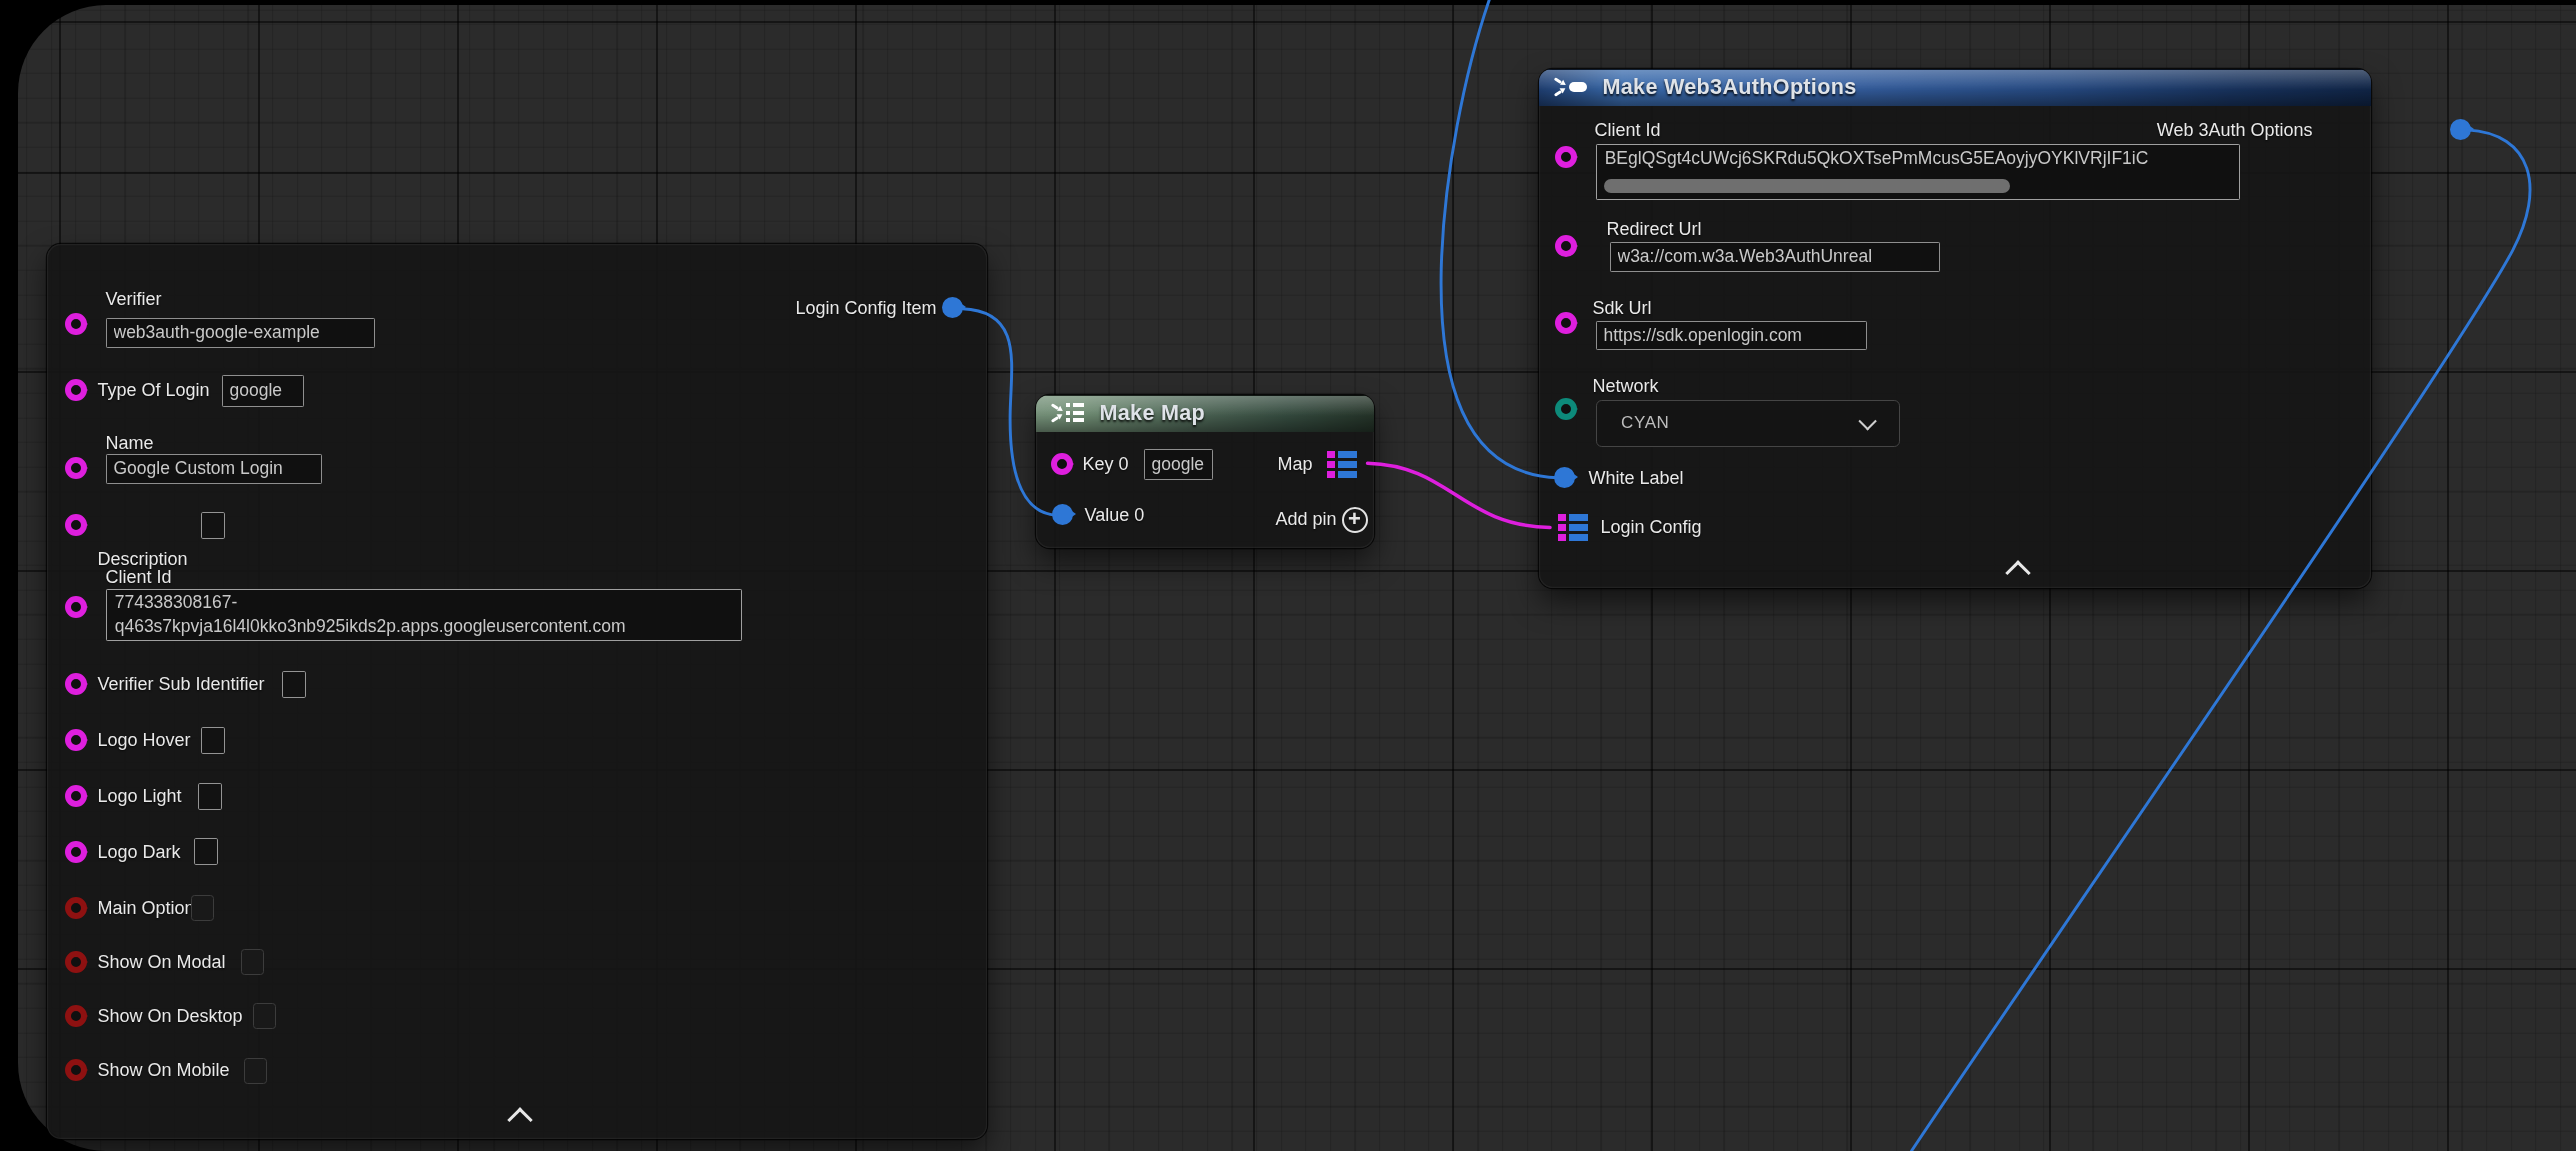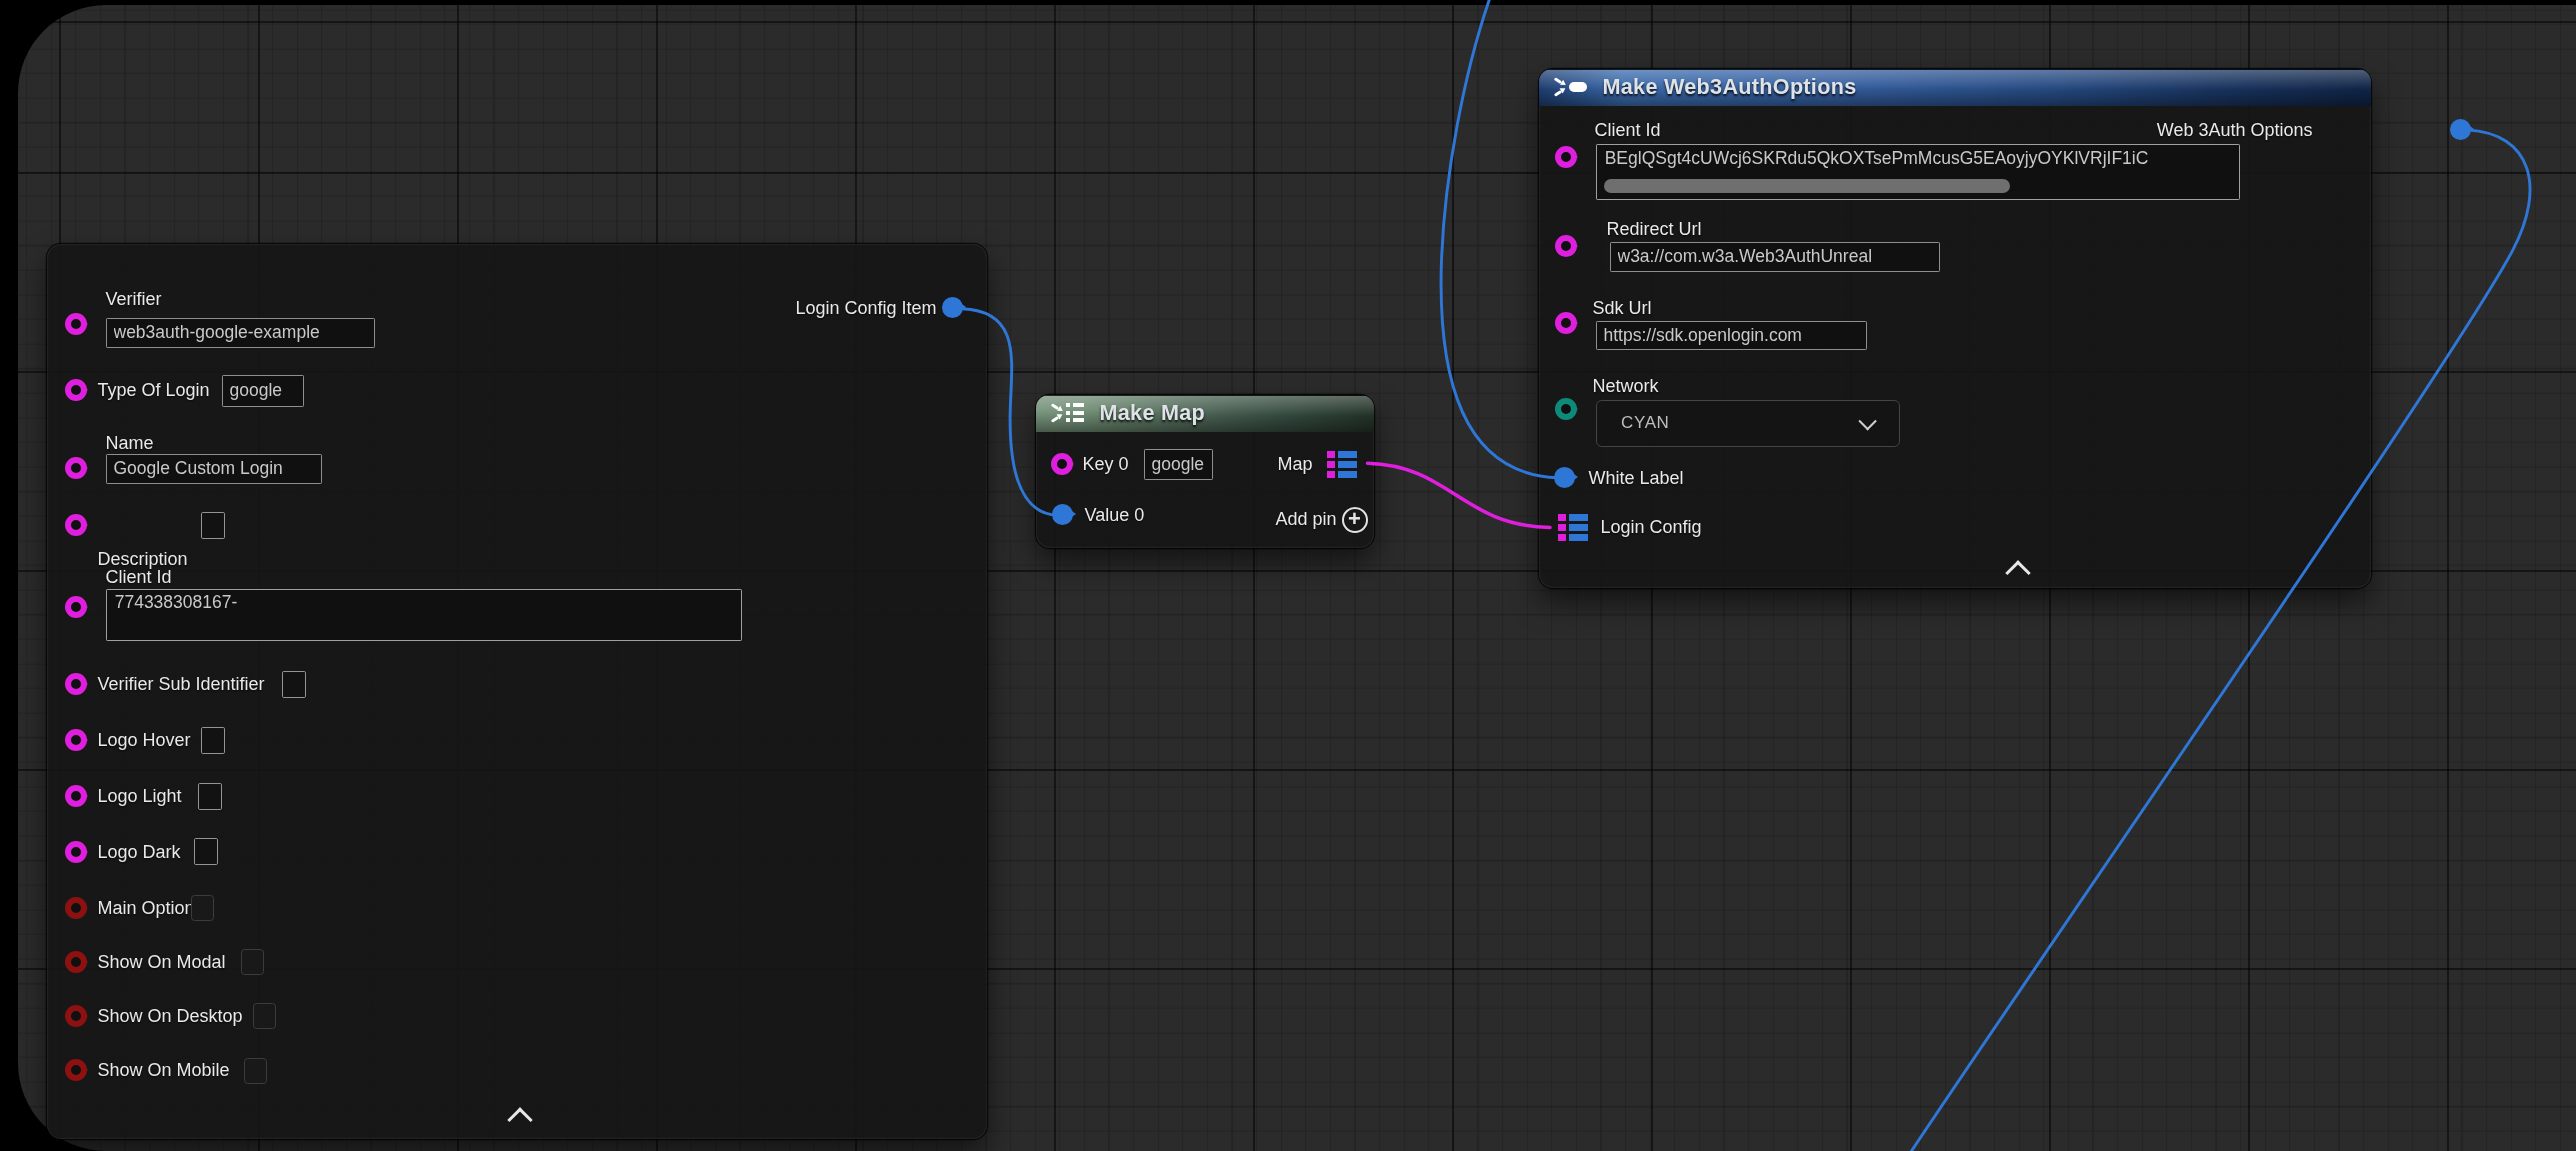--- a/index.html
+++ b/index.html
@@ -107,20 +107,21 @@
     <input class="tin" style="left: 59px; top: 210px; width: 216px; height: 30px;" readonly="" value="Google Custom Login">
 
     <span class="pin pr pink" style="left:18px;top:270px;"></span>
     <span class="lbl" style="left:51px;top:270px;margin-top:34px;">Description</span>
     <span class="smallbox" style="left:154px;top:268px;"></span>
 
     <span class="lbl" style="left:59px;top:322px;">Client Id</span>
     <span class="pin pr pink" style="left:18px;top:352px;"></span>
     <div class="bigbox" style="left:59px;top:345px;width:636px;height:52px;">
       <span class="bline" style="top:1.8px;">774338308167-</span>
+      <span class="bline" style="top:25px;">q463s7kpvja16l4l0kko3nb925ikds2p.apps.googleusercontent.com</span>
     </div>
 
     <span class="pin pr pink" style="left:18px;top:429px;"></span>
     <span class="lbl" style="left:51px;top:429px;">Verifier Sub Identifier</span>
     <span class="smallbox" style="left:235px;top:427px;"></span>
 
     <span class="pin pr pink" style="left:18px;top:485px;"></span>
     <span class="lbl" style="left:51px;top:485px;">Logo Hover</span>
     <span class="smallbox" style="left:154px;top:483px;"></span>
 

